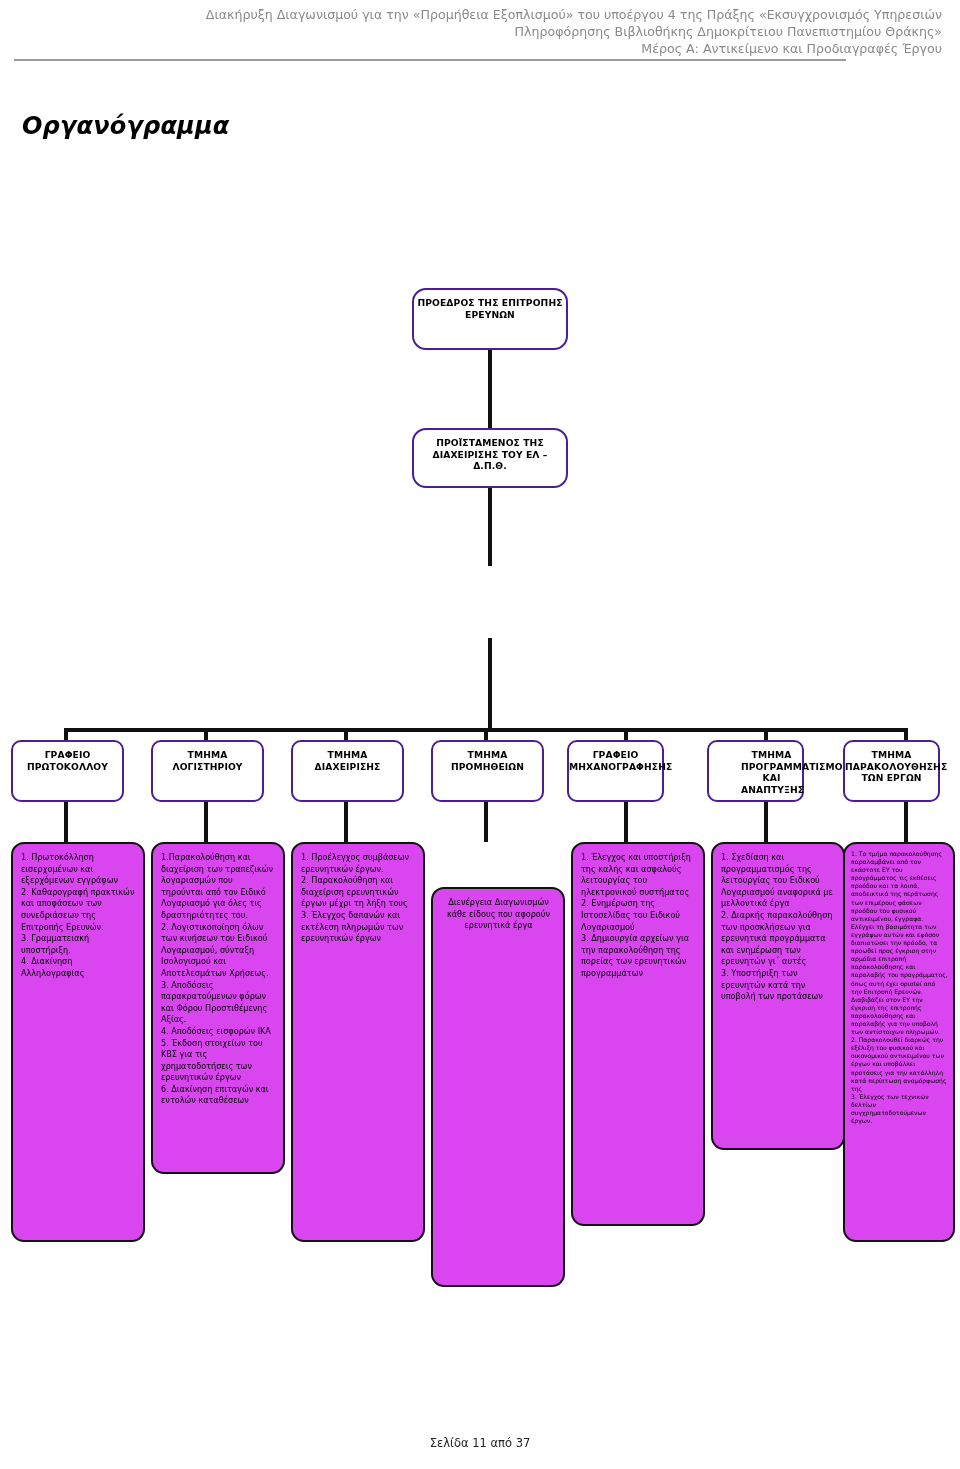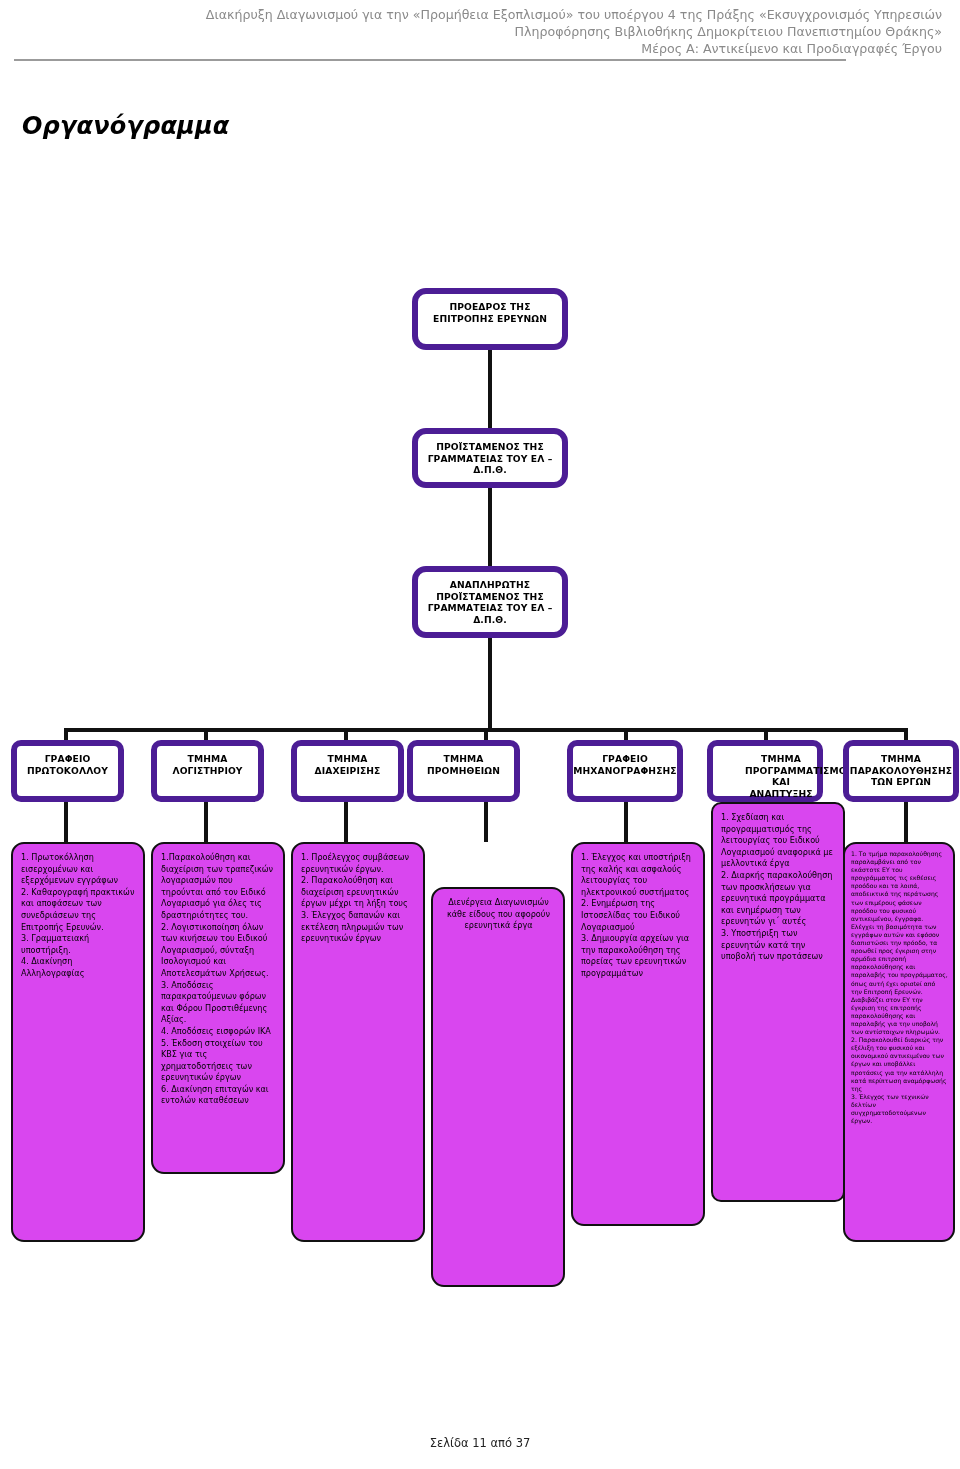--- a/index.html
+++ b/index.html
@@ -60,21 +60,21 @@
     position: absolute;
     left: 0;
     top: 0;
     width: 960px;
     height: 1469px;
   }
 
   .node {
     position: absolute;
     box-sizing: border-box;
-    border: 6px solid #4c1d95;
+    border: 2px solid #4c1d95;
     border-radius: 12px;
     background: #fff;
     text-align: center;
     font-weight: bold;
     font-size: 9.2px;
     line-height: 11.5px;
     letter-spacing: 0.1px;
     display: flex;
     justify-content: flex-start;
     z-index: 3;
@@ -90,21 +90,21 @@
     width: 156px;
     border-radius: 14px;
   }
 
   
   .dept {
     width: 113px;
     height: 62px;
     border-radius: 10px;
   }
-  .dept.dept-wide { width: 116px; }
+  .dept.dept-wide { width: 97px; }
 
   
   .duty {
     position: absolute;
     box-sizing: border-box;
     border: 2px solid #111;
     border-radius: 13px;
     background: #d946ef;
     text-align: left;
     font-size: 8.1px;
@@ -160,32 +160,26 @@
   <div class="node node-top" style="left:412px; top:288px; height:62px;">
     <span>ΠΡΟΕΔΡΟΣ ΤΗΣ
 ΕΠΙΤΡΟΠΗΣ
 ΕΡΕΥΝΩΝ</span>
   </div>
 
   <div class="vline" style="left:488px; top:350px; height:78px;"></div>
 
   <div class="node node-top" style="left:412px; top:428px; height:60px;">
     <span>ΠΡΟΪΣΤΑΜΕΝΟΣ ΤΗΣ
-ΓΡΑΜΜΑΤΕΙΑΣ ΤΟΥ
+ΔΙΑΧΕΙΡΙΣΗΣ ΤΟΥ
 ΕΛ – Δ.Π.Θ.</span>
   </div>
 
   <div class="vline" style="left:488px; top:488px; height:78px;"></div>
 
-  <div class="node node-top" style="left:412px; top:566px; height:72px;">
-    <span>ΑΝΑΠΛΗΡΩΤΗΣ
-ΠΡΟΪΣΤΑΜΕΝΟΣ ΤΗΣ
-ΓΡΑΜΜΑΤΕΙΑΣ ΤΟΥ
-ΕΛ – Δ.Π.Θ.</span>
-  </div>
 
   <div class="vline" style="left:488px; top:638px; height:92px;"></div>
 
   <div class="hline-c" style="left:66px; top:728px; width:842px;"></div>
 
   <div class="vline" style="left:64px;  top:728px; height:12px;"></div>
   <div class="vline" style="left:204px; top:728px; height:12px;"></div>
   <div class="vline" style="left:344px; top:728px; height:12px;"></div>
   <div class="vline" style="left:484px; top:728px; height:12px;"></div>
   <div class="vline" style="left:624px; top:728px; height:12px;"></div>
@@ -197,21 +191,21 @@
 ΠΡΩΤΟΚΟΛΛΟΥ</span>
   </div>
   <div class="dept node" style="left:151px; top:740px;">
     <span>ΤΜΗΜΑ
 ΛΟΓΙΣΤΗΡΙΟΥ</span>
   </div>
   <div class="dept node" style="left:291px; top:740px;">
     <span>ΤΜΗΜΑ
 ΔΙΑΧΕΙΡΙΣΗΣ</span>
   </div>
-  <div class="dept node" style="left:407px; top:740px;">
+  <div class="dept node" style="left:431px; top:740px;">
     <span>ΤΜΗΜΑ
 ΠΡΟΜΗΘΕΙΩΝ</span>
   </div>
   <div class="dept node dept-wide" style="left:567px; top:740px;">
     <span>ΓΡΑΦΕΙΟ
 ΜΗΧΑΝΟΓΡΑΦΗΣΗΣ</span>
   </div>
   <div class="dept node dept-wide" style="left:707px; top:740px;padding-left:32px;">
     <span>ΤΜΗΜΑ
 ΠΡΟΓΡΑΜΜΑΤΙΣΜΟΥ
@@ -246,21 +240,21 @@
   <div class="duty" style="left:291px; top:842px; width:134px; height:400px;">1.  Προέλεγχος συμβάσεων ερευνητικών έργων.
 2.  Παρακολούθηση και διαχείριση ερευνητικών έργων μέχρι τη λήξη τους
 3.  Έλεγχος δαπανών και εκτέλεση πληρωμών των ερευνητικών έργων</div>
 
   <div class="duty center" style="left:431px; top:842px; width:134px; height:400px;margin-top:45px;">Διενέργεια Διαγωνισμών κάθε είδους που αφορούν ερευνητικά έργα</div>
 
   <div class="duty" style="left:571px; top:842px; width:134px; height:384px;">1.  Έλεγχος και υποστήριξη της καλής και ασφαλούς λειτουργίας του ηλεκτρονικού συστήματος
 2.  Ενημέρωση της Ιστοσελίδας του Ειδικού Λογαριασμού
 3.  Δημιουργία αρχείων για την παρακολούθηση της πορείας των ερευνητικών προγραμμάτων</div>
 
-  <div class="duty" style="left:711px; top:802px; width:134px; height:400px;border-radius:10px;">1. Σχεδίαση και προγραμματισμός της λειτουργίας του Ειδικού Λογαριασμού αναφορικά με μελλοντικά έργα
+  <div class="duty" style="left:711px; top:842px; width:134px; height:308px;">1. Σχεδίαση και προγραμματισμός της λειτουργίας του Ειδικού Λογαριασμού αναφορικά με μελλοντικά έργα
 2. Διαρκής παρακολούθηση των προσκλήσεων για ερευνητικά προγράμματα και ενημέρωση των ερευνητών γι΄ αυτές
 3. Υποστήριξη των ερευνητών κατά την υποβολή των προτάσεων</div>
 
   <div class="duty tiny" style="left:843px; top:842px; width:112px; height:400px;">1.  Το τμήμα παρακολούθησης παραλαμβάνει από τον εκάστοτε ΕΥ του προγράμματος τις εκθέσεις προόδου και τα λοιπά, αποδεικτικά της περάτωσης των επιμέρους φάσεων προόδου του φυσικού αντικειμένου, έγγραφα. Ελέγχει τη βασιμότητα των εγγράφων αυτών και εφόσον διαπιστώσει την πρόοδο, τα προωθεί προς έγκριση στην αρμόδια επιτροπή παρακολούθησης και παραλαβής του προγράμματος, όπως αυτή έχει ορισteί από την Επιτροπή Ερευνών. Διαβιβάζει στον ΕΥ την έγκριση της επιτροπής παρακολούθησης και παραλαβής για την υποβολή των αντίστοιχων πληρωμών.
 2. Παρακολουθεί διαρκώς την εξέλιξη του φυσικού και οικονομικού αντικειμένου των έργων και υποβάλλει προτάσεις για την κατάλληλη κατά περίπτωση αναμόρφωσής της
 3. Έλεγχος των τεχνικών δελτίων συγχρηματοδοτούμενων έργων.</div>
 
 </div>
 
 <div class="doc-footer">Σελίδα 11 από 37</div>

